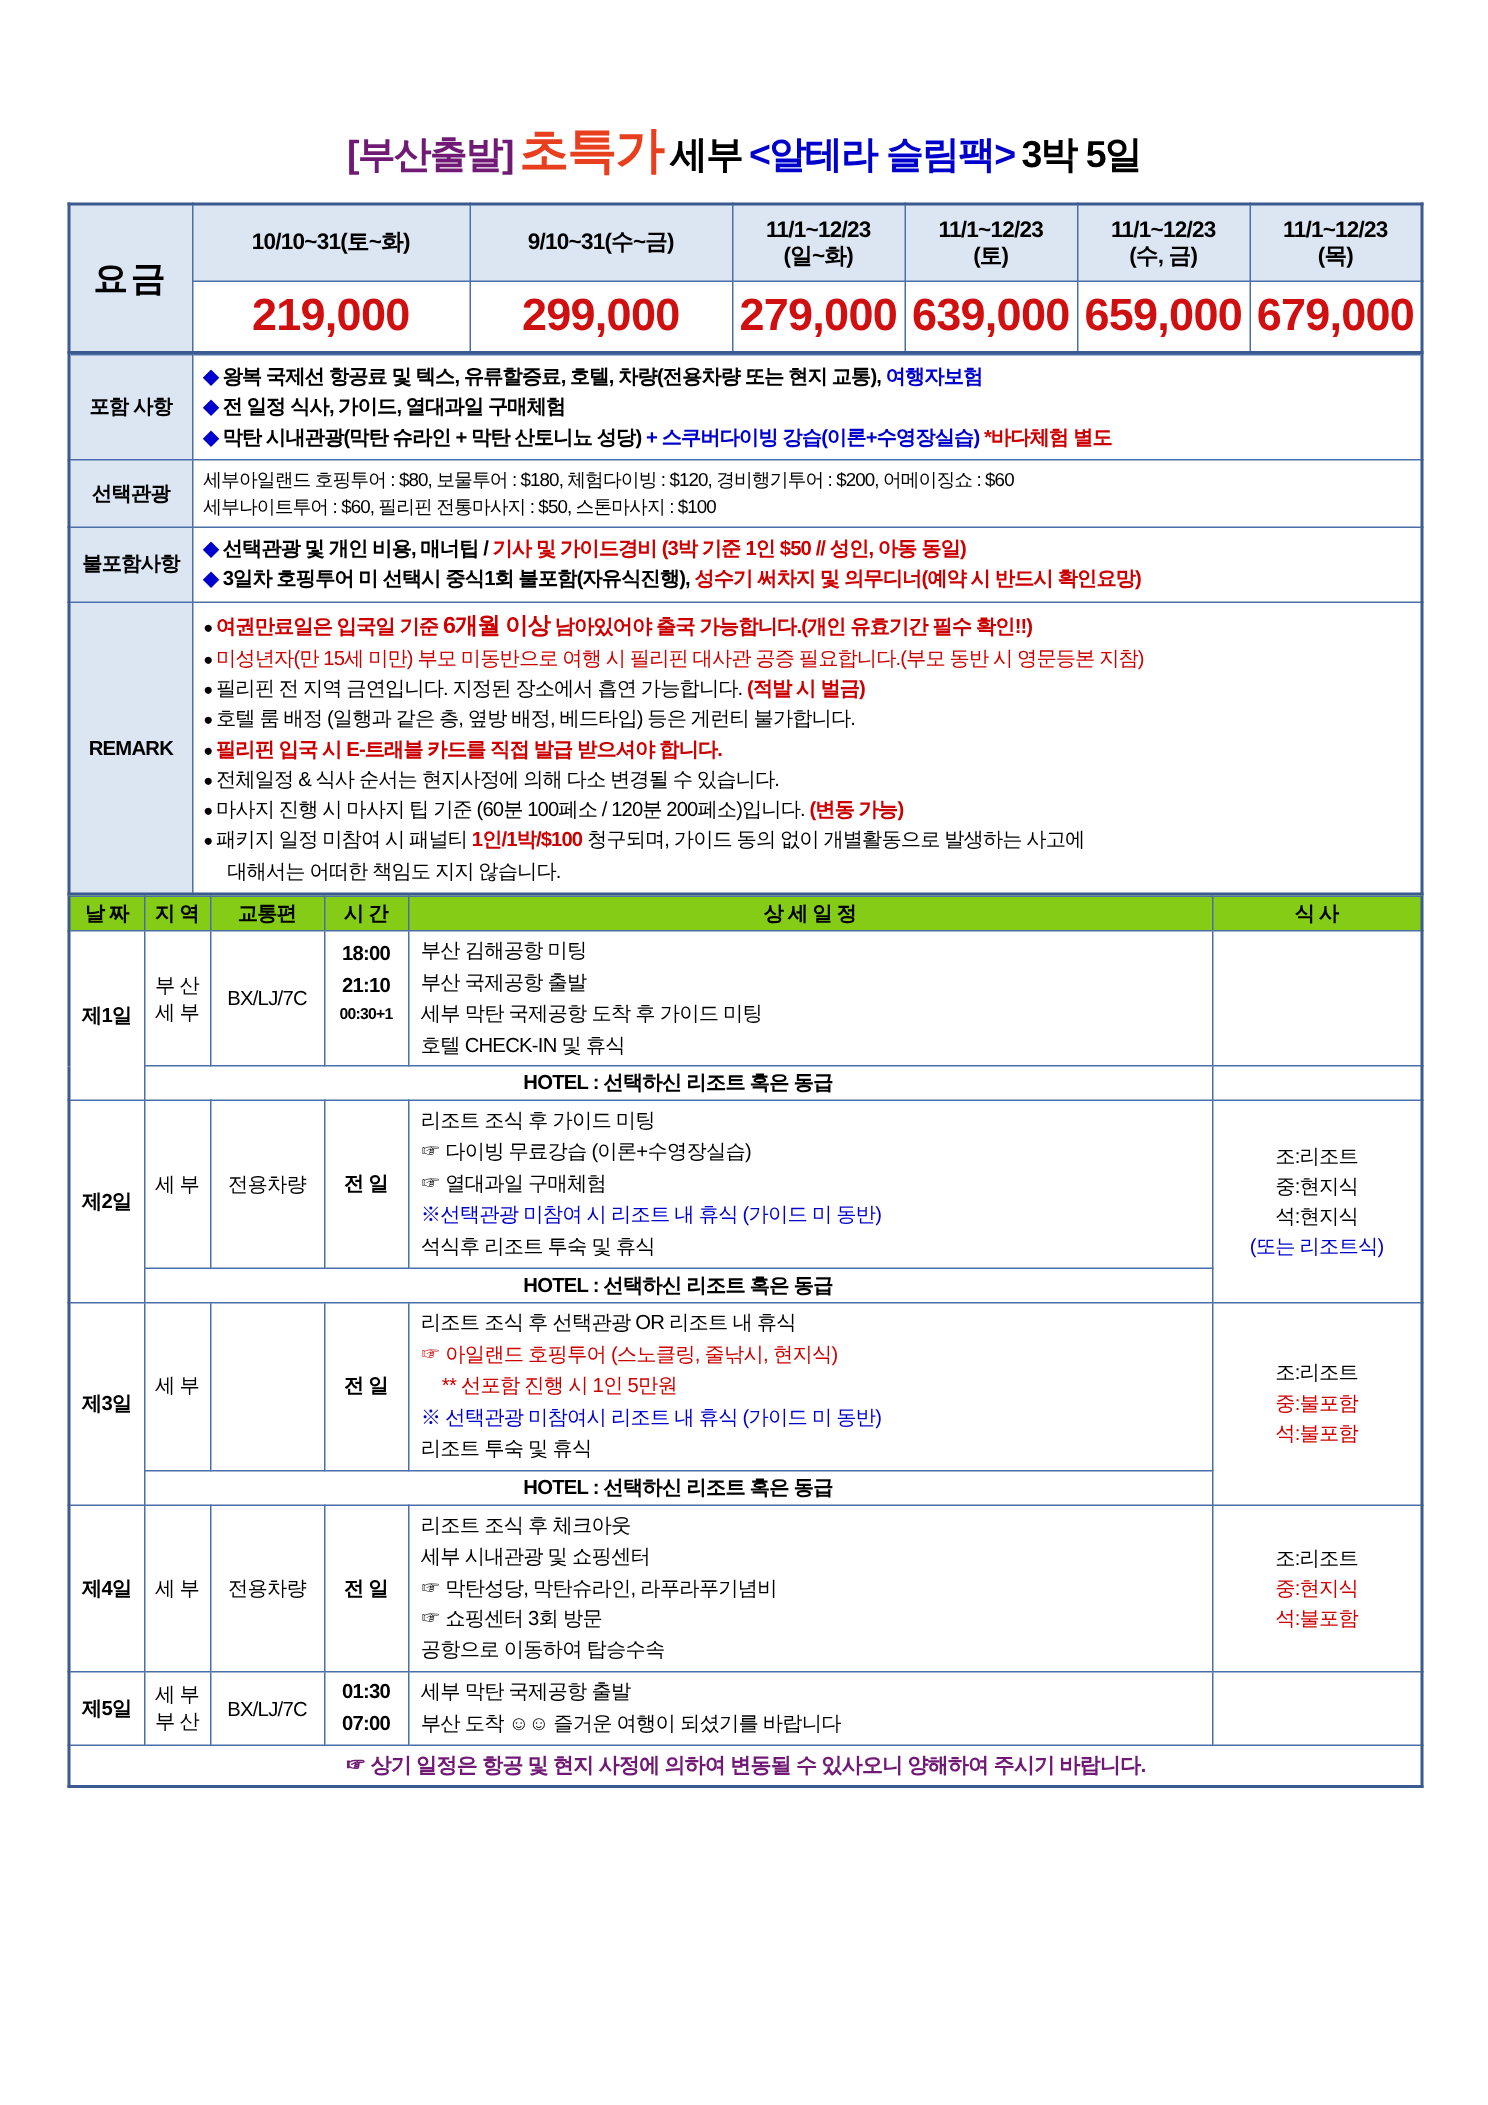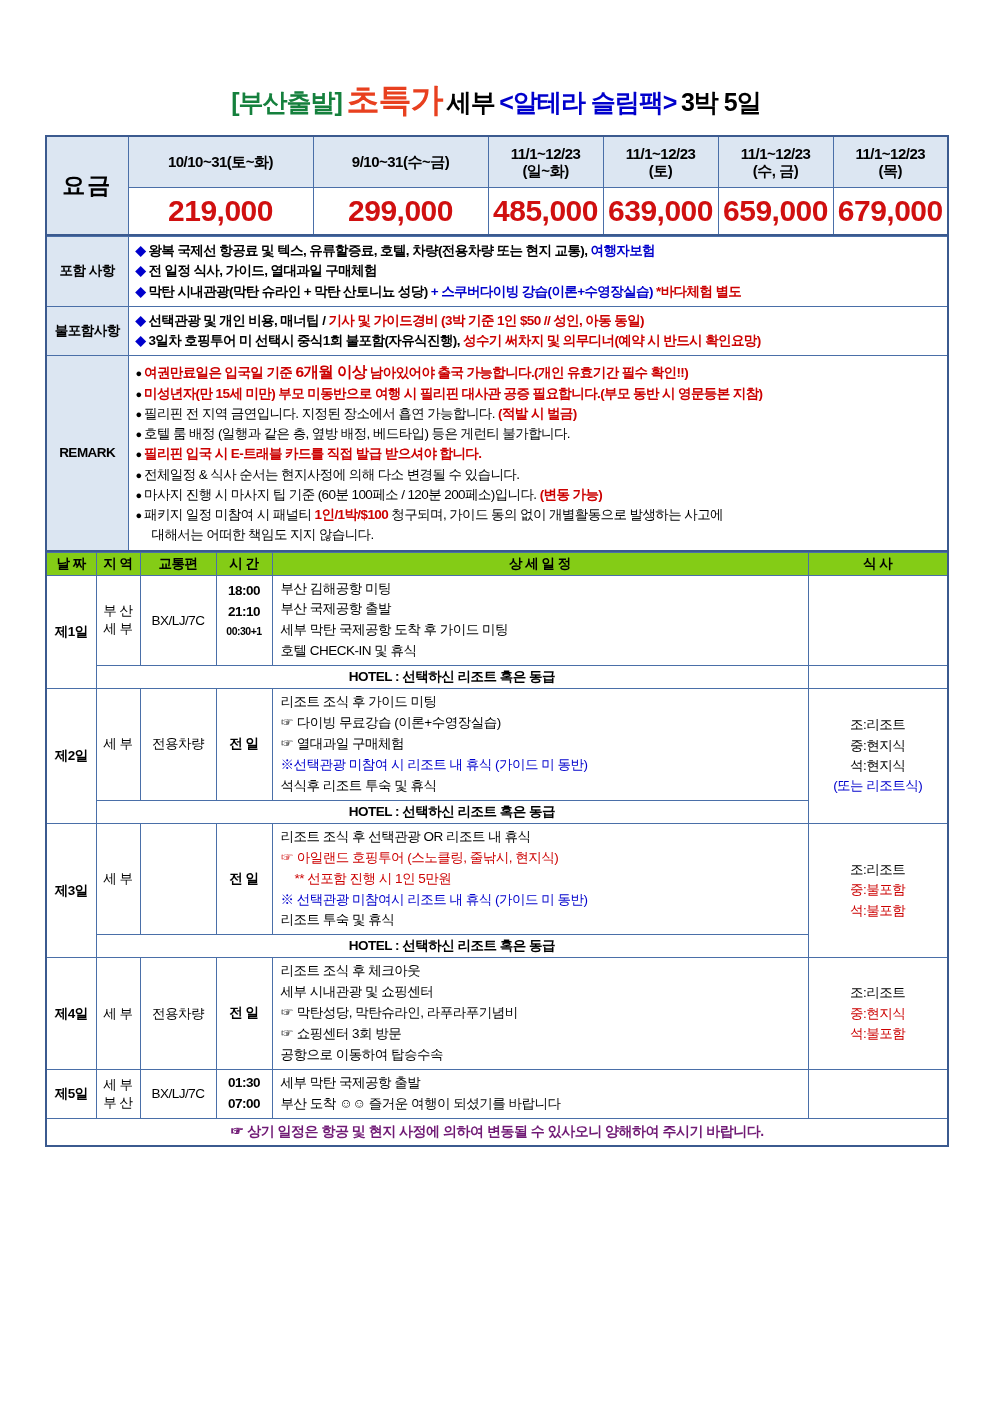--- a/index.html
+++ b/index.html
@@ -21,21 +21,21 @@
   
   .title-wrap {
     text-align: center;
     padding-top: 78px;
     padding-bottom: 12px;
     white-space: nowrap;
   }
   .t-depart {
     font-size: 25px;
     font-weight: bold;
-    color: #15803d;
+    color: #701a75;
     letter-spacing: -1px;
   }
   .t-special {
     font-size: 33px;
     font-weight: bold;
     color: #e8401f;
     font-family: "DejaVu Sans", sans-serif;
     letter-spacing: -1px;
   }
   .t-cebu {
@@ -224,21 +224,21 @@
         <div>(수, 금)</div>
       </td>
       <td class="ph">
         <div>11/1~12/23</div>
         <div>(목)</div>
       </td>
     </tr>
     <tr>
       <td class="pl red">219,000</td>
       <td class="pl red">299,000</td>
-      <td class="pl red">485,000</td>
+      <td class="pl red">279,000</td>
       <td class="pl red">639,000</td>
       <td class="pl red">659,000</td>
       <td class="pl red">679,000</td>
     </tr>
   </tbody>
     </table>
 
   <table class="info-table outer" style="border-top:none">
     <colgroup>
       <col style="width:82px">
@@ -247,31 +247,38 @@
     <tbody>
         <tr>
       <td class="lbl">포함 사항</td>
       <td class="val">
         <div><span class="diamond bold">◆</span>&nbsp;<span class="bold">왕복 국제선 항공료 및 텍스, 유류할증료, 호텔, 차량(전용차량 또는 현지 교통),</span> <span class="bold blue">여행자보험</span></div>
         <div><span class="diamond bold">◆</span>&nbsp;<span class="bold">전 일정 식사, 가이드, 열대과일 구매체험</span></div>
         <div><span class="diamond bold">◆</span>&nbsp;<span class="bold">막탄 시내관광(막탄 슈라인 + 막탄 산토니뇨 성당)</span> <span class="bold blue">+ 스쿠버다이빙 강습(이론+수영장실습)</span> <span class="bold red">*바다체험 별도</span></div>
       </td>
     </tr>
     <tr>
+      <td class="lbl">선택관광</td>
+      <td class="val small">
+        <div>세부아일랜드 호핑투어 : $80, 보물투어 : $180, 체험다이빙 : $120, 경비행기투어 : $200, 어메이징쇼 : $60</div>
+        <div>세부나이트투어 : $60, 필리핀 전통마사지 : $50, 스톤마사지 : $100</div>
+      </td>
+    </tr>
+    <tr>
       <td class="lbl">불포함사항</td>
       <td class="val">
         <div><span class="diamond bold">◆</span>&nbsp;<span class="bold">선택관광 및 개인 비용, 매너팁 /</span> <span class="bold red">기사 및 가이드경비 (3박 기준 1인 $50 // 성인, 아동 동일)</span></div>
         <div><span class="diamond bold">◆</span>&nbsp;<span class="bold">3일차 호핑투어 미 선택시 중식1회 불포함(자유식진행),</span> <span class="bold red">성수기 써차지 및 의무디너(예약 시 반드시 확인요망)</span></div>
       </td>
     </tr>
     <tr>
       <td class="lbl">REMARK</td>
       <td class="val" id="remark-list">
             <div><span style="font-size: 11px;">● </span><span style="color: rgb(204, 0, 0); font-weight: bold;">여권만료일은 입국일 기준 </span><span style="color: rgb(204, 0, 0); font-weight: bold; font-size: 15.5px;">6개월 이상</span><span style="color: rgb(204, 0, 0); font-weight: bold;"> 남아있어야 출국 가능합니다.(개인 유효기간 필수 확인!!)</span></div>
-            <div><span style="font-size: 11px;">● </span><span style="color: rgb(204, 0, 0); font-weight: bold;">미성년자(만 15세 미만) 부모 미동반으로 여행 시 필리핀 대사관 공증 필요합니다.(부모 동반 시 영문등본 지참)</span></div>
+            <div><span style="font-size: 11px;">● </span><span style="color: rgb(204, 0, 0); font-weight: normal;">미성년자(만 15세 미만) 부모 미동반으로 여행 시 필리핀 대사관 공증 필요합니다.(부모 동반 시 영문등본 지참)</span></div>
             <div><span style="font-size: 11px;">● </span><span>필리핀 전 지역 금연입니다. 지정된 장소에서 흡연 가능합니다. </span><span style="color: rgb(204, 0, 0); font-weight: bold;">(적발 시 벌금)</span></div>
             <div><span style="font-size: 11px;">● </span><span>호텔 룸 배정 (일행과 같은 층, 옆방 배정, 베드타입) 등은 게런티 불가합니다.</span></div>
             <div><span style="font-size: 11px;">● </span><span style="color: rgb(204, 0, 0); font-weight: bold;">필리핀 입국 시 E-트래블 카드를 직접 발급 받으셔야 합니다.</span></div>
             <div><span style="font-size: 11px;">● </span><span>전체일정 &amp; 식사 순서는 현지사정에 의해 다소 변경될 수 있습니다.</span></div>
             <div><span style="font-size: 11px;">● </span><span>마사지 진행 시 마사지 팁 기준 (60분 100페소 / 120분 200페소)입니다. </span><span style="color: rgb(204, 0, 0); font-weight: bold;">(변동 가능)</span></div>
             <div><span style="font-size: 11px;">● </span><span>패키지 일정 미참여 시 패널티 </span><span style="color: rgb(204, 0, 0); font-weight: bold;">1인/1박/$100</span><span> 청구되며, 가이드 동의 없이 개별활동으로 발생하는 사고에</span></div>
             <div style="padding-left: 16px;"><span>대해서는 어떠한 책임도 지지 않습니다.</span></div>
           </td>
     </tr>
   </tbody>

